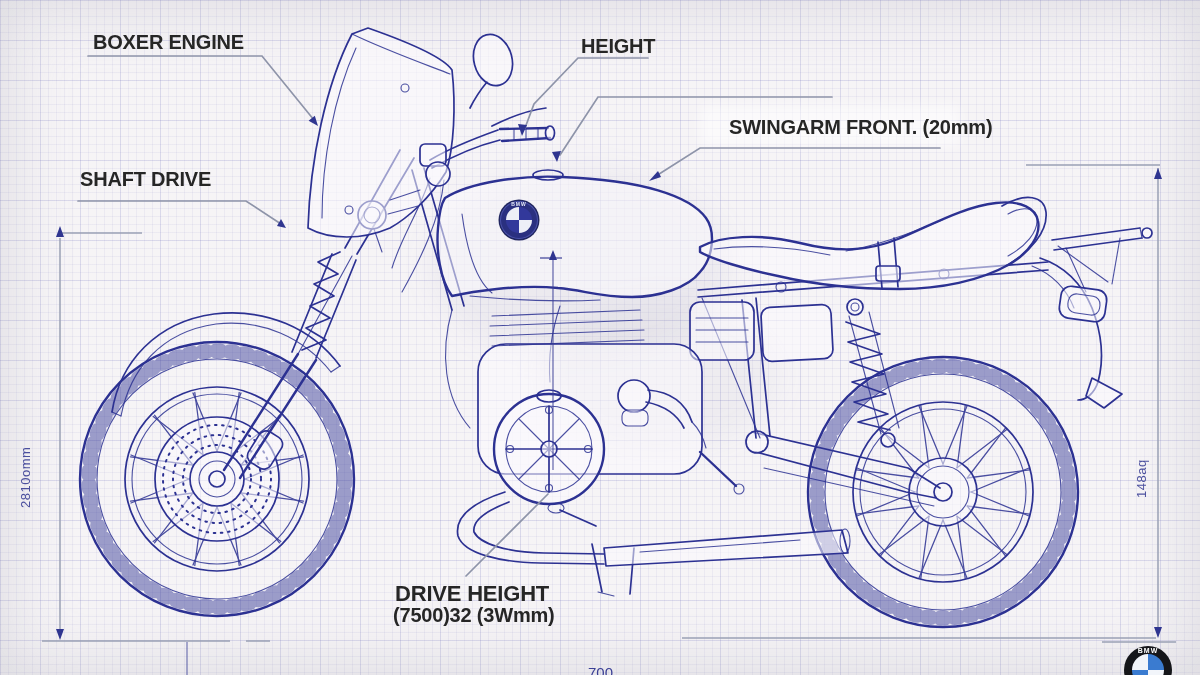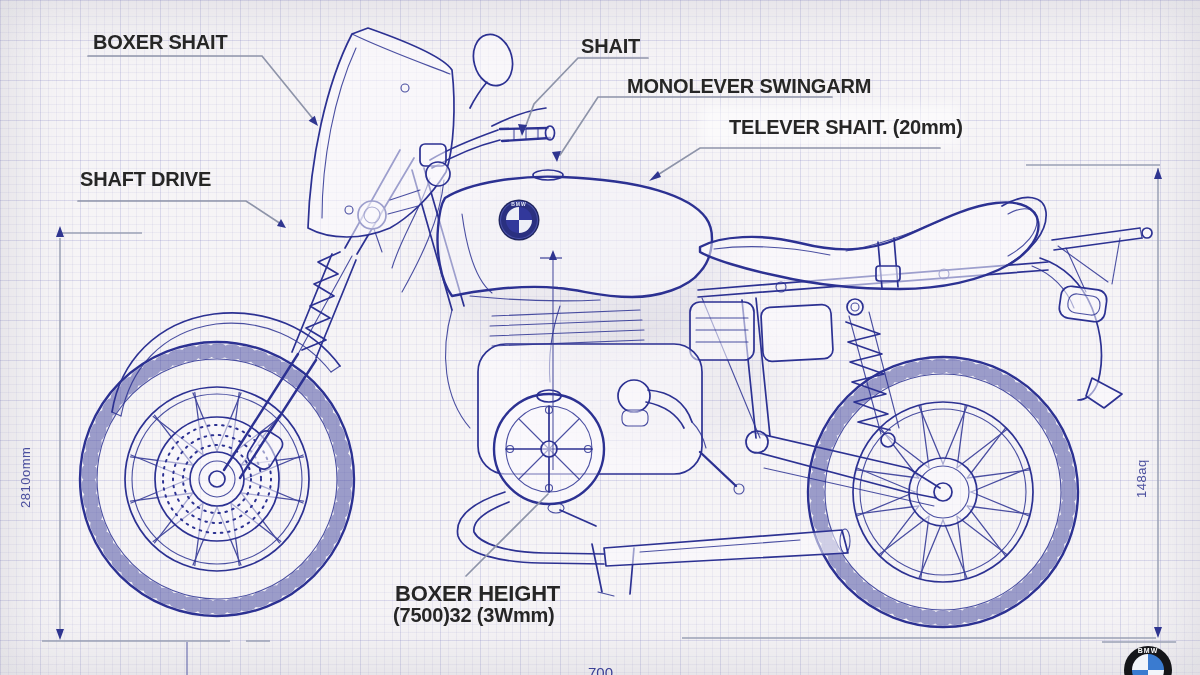--- a/index.html
+++ b/index.html
@@ -307,26 +307,25 @@
       <line class="dimline" x1="1158" y1="168" x2="1158" y2="628"></line>
       <polygon class="arrow" points="1158,168 1154,179 1162,179"></polygon>
       <polygon class="arrow" points="1158,638 1154,627 1162,627"></polygon>
       <line class="dimline" x1="1102" y1="642" x2="1176" y2="642"></line>
 
       <line class="dimline" x1="682" y1="638" x2="1156" y2="638"></line>
       <line class="navyline" x1="187" y1="642" x2="187" y2="675" opacity=".7"></line>
     </g>
   </svg>
 
-  <div class="label" style="left:93px;top:31px;">BOXER SHAIT</div>
-  <div class="label" style="left:581px;top:35px;">SHAIT</div>
-  <div class="label" style="left:627px;top:75px;">MONOLEVER SWINGARM</div>
-  <div class="label" style="left:729px;top:116px;">TELEVER SHAIT. (20mm)</div>
+  <div class="label" style="left:93px;top:31px;">BOXER ENGINE</div>
+  <div class="label" style="left:581px;top:35px;">HEIGHT</div>
+  <div class="label" style="left:729px;top:116px;">SWINGARM FRONT. (20mm)</div>
   <div class="label" style="left:80px;top:168px;">SHAFT DRIVE</div>
-  <div class="label" style="left:395px;top:581px;font-size:22px;">BOXER HEIGHT</div>
+  <div class="label" style="left:395px;top:581px;font-size:22px;">DRIVE HEIGHT</div>
   <div class="label small" style="left:393px;top:604px;">(7500)32 (3Wmm)</div>
 
   <div class="vtext" style="left:18px;top:418px;height:90px;">2810omm</div>
   <div class="vtext" style="left:1134px;top:408px;height:90px;">148aq</div>
   <div class="dimnum" style="left:588px;top:664px;">700</div>
 
   <div class="roundel tank-roundel">
     <div class="quads"></div>
     <div class="brand">BMW</div>
   </div>

